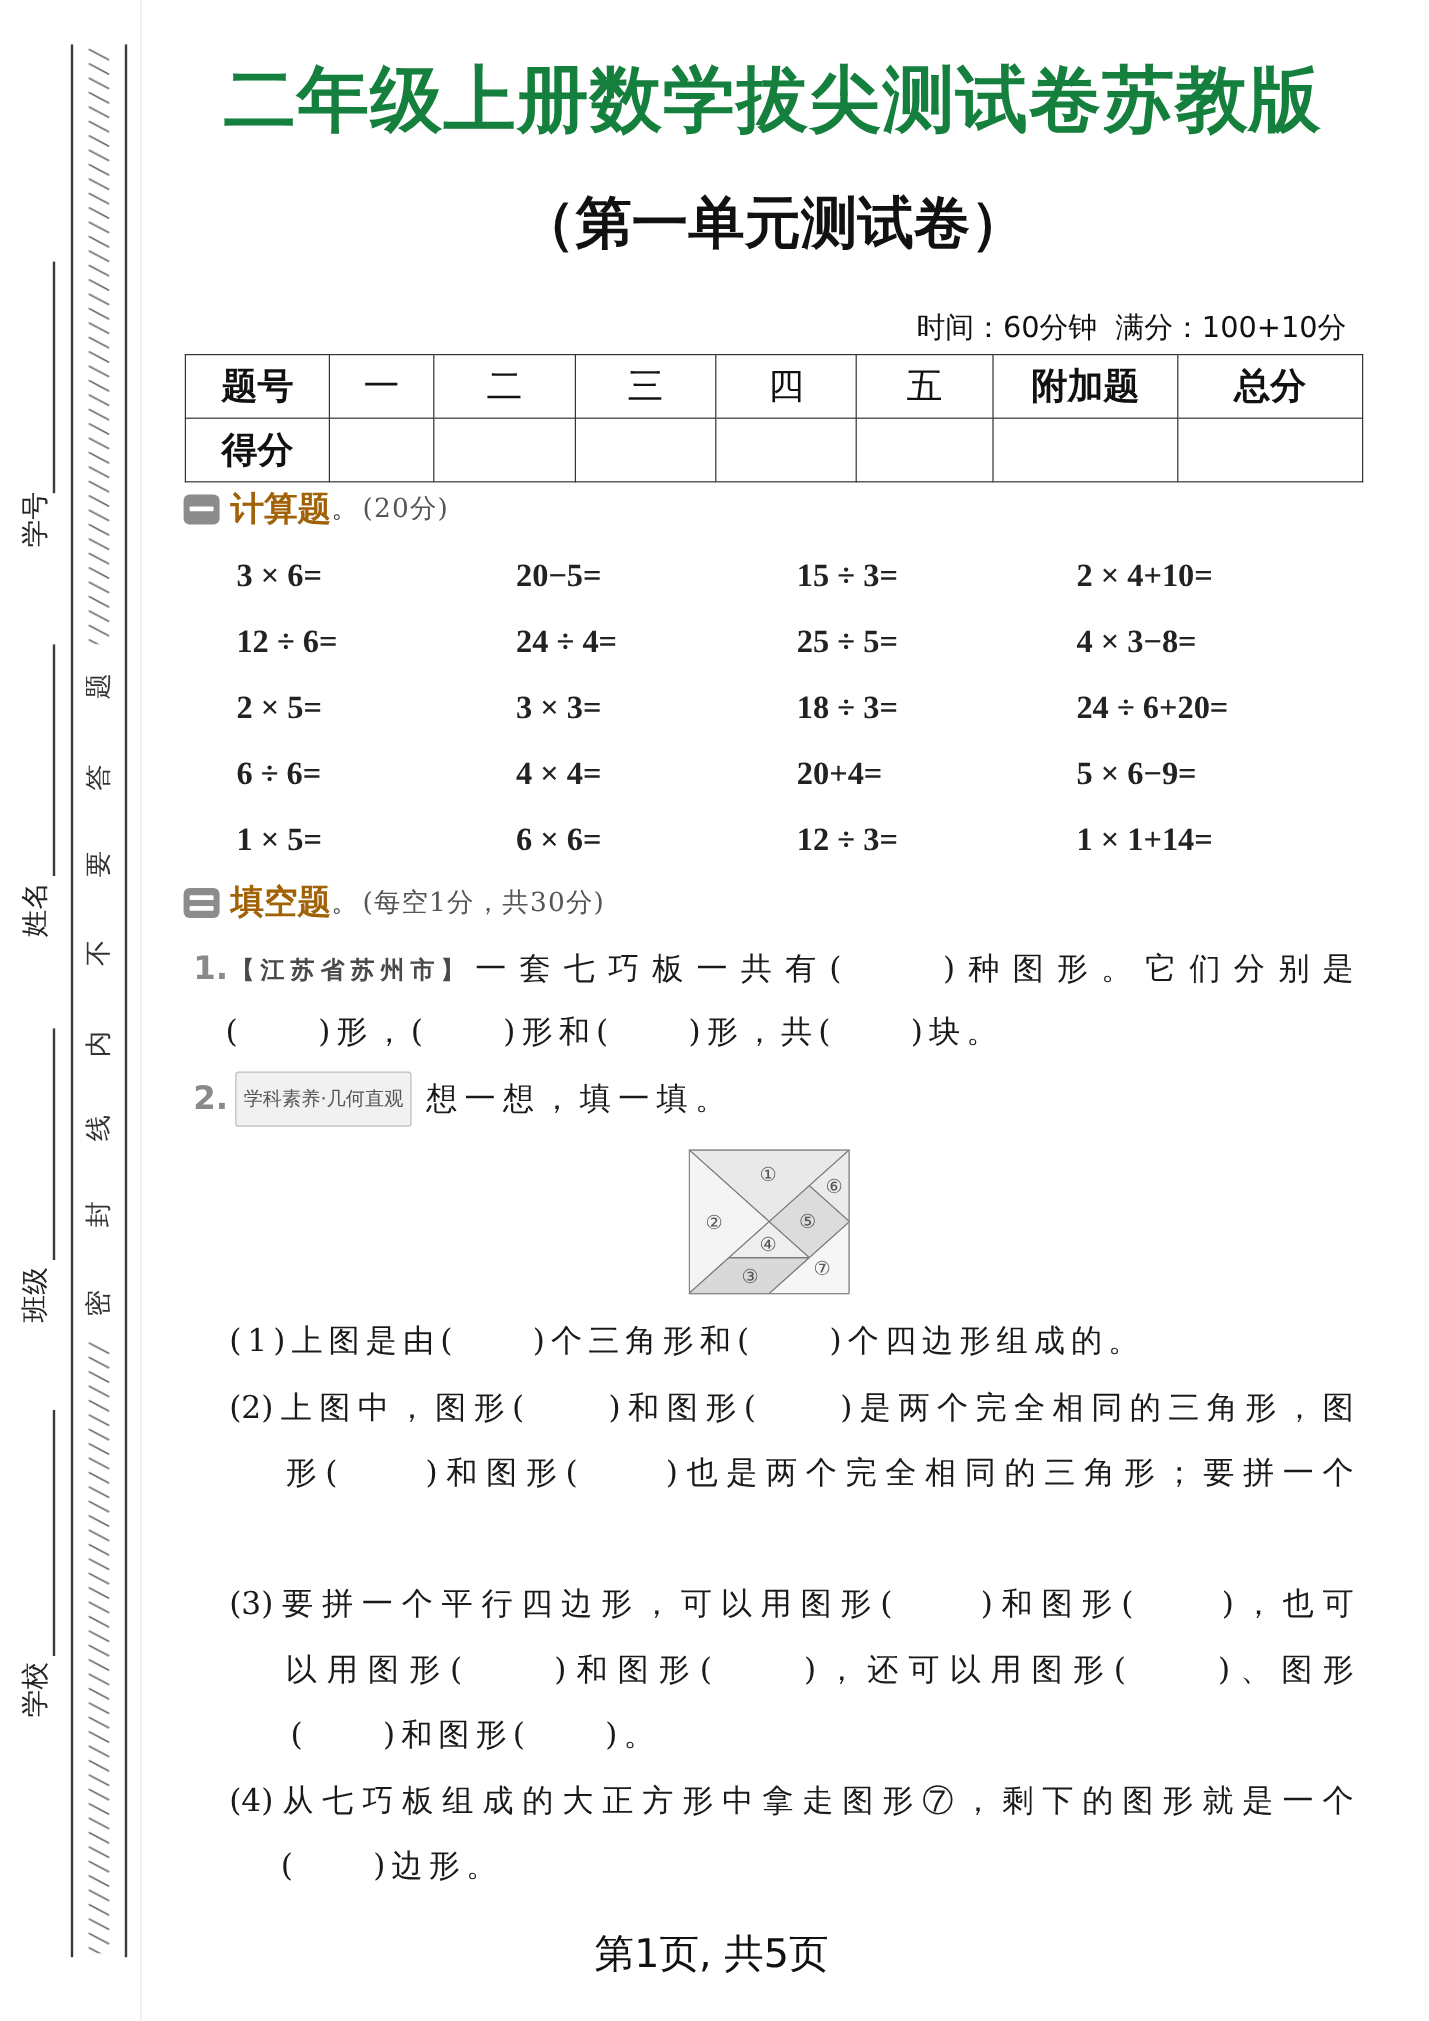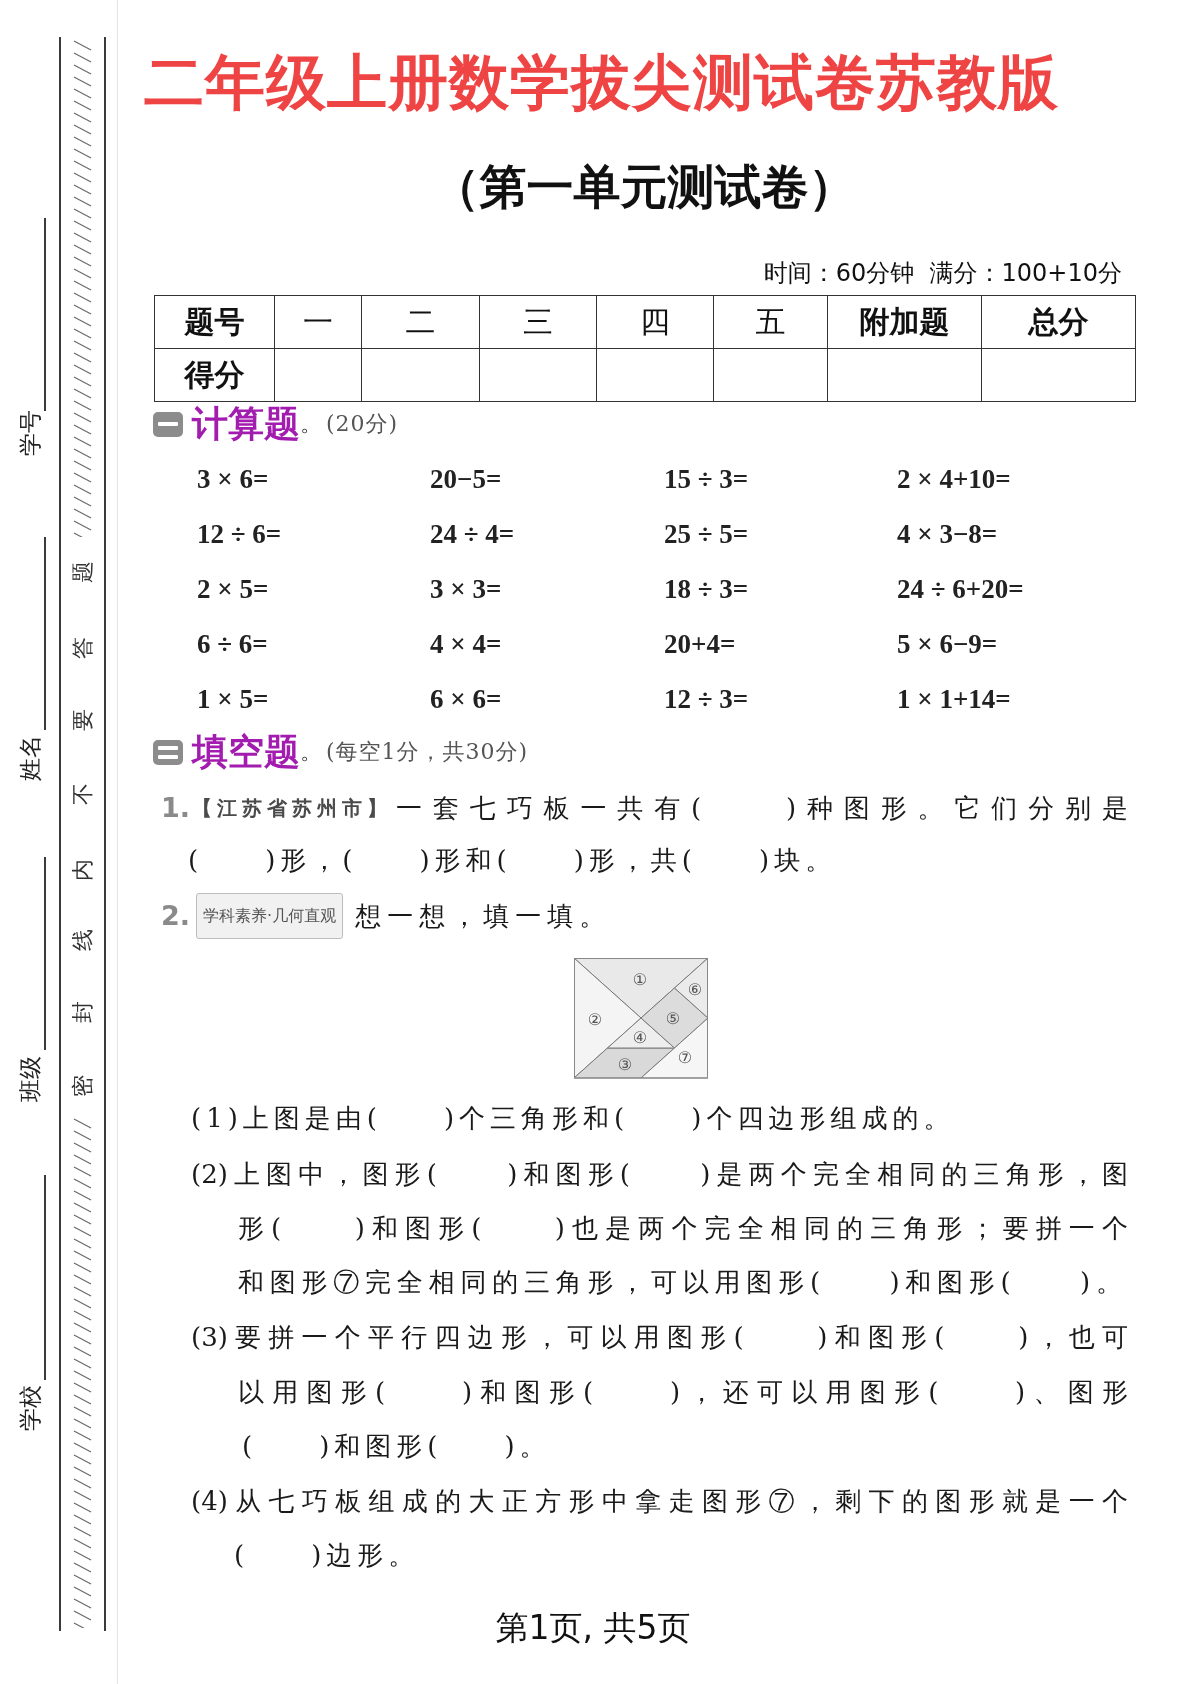--- a/index.html
+++ b/index.html
@@ -18,23 +18,23 @@
     position: absolute; white-space: nowrap;
     transform: translate(-50%, -50%) rotate(-90deg);
     line-height: 1;
   }
   .seal-char { font-size: 22px; color: #333; font-family: "DejaVu Sans", sans-serif; }
   .field-label { font-size: 23px; color: #222; font-family: "DejaVu Serif", serif; }
   .field-line { position: absolute; left: 44px; width: 2px; background: #3a3a3a; }
 
   
   .title {
-    position: absolute; left: 144px; width: 1000px; top: 46px; 
+    position: absolute; left: 144px; width: 1000px; top: 46px; text-align: center;
     font-family: Liberation Serif, serif; font-weight: bold; font-size: 60px;
-    line-height: 74px; letter-spacing: 1px; color: #ef4444;
+    line-height: 74px; letter-spacing: 1px; color: #15803d;
   }
   .subtitle {
     position: absolute; left: 144px; width: 1000px; top: 156px; text-align: center;
     font-family: "DejaVu Sans", sans-serif; font-weight: bold; font-size: 47px;
     line-height: 62px; color: #111;
   }
   .meta {
     position: absolute; right: 69px; top: 257px; font-size: 24px; line-height: 32px;
     font-family: "DejaVu Sans", sans-serif; color: #111; white-space: pre;
   }
@@ -54,21 +54,21 @@
   
   .sec-head {
     position: absolute; left: 153px; height: 30px; display: flex; align-items: center;
     white-space: nowrap;
   }
   .sec-icon {
     position: relative; width: 30px; height: 25px; border-radius: 5px; background: #8c8c8c;
     margin-right: 9px; flex: none;
   }
   .sec-icon .bar { position: absolute; left: 5px; width: 20px; height: 4px; background: #fff; border-radius: 1px; }
-  .sec-title { font-family: "DejaVu Sans", sans-serif; font-weight: bold; font-size: 36px; color: #a21caf; }
+  .sec-title { font-family: "DejaVu Sans", sans-serif; font-weight: bold; font-size: 28px; color: #a16207; }
   .sec-period { font-size: 22px; color: #333; margin-right: 4px; }
   .sec-points { font-size: 22px; color: #555; letter-spacing: 1px; }
 
   
   .eq-grid {
     position: absolute; left: 197px; top: 452px;
     display: grid; grid-template-columns: 233px 234px 233px 240px; grid-auto-rows: 55px;
     align-items: center;
     font-weight: bold;
   }
@@ -265,21 +265,20 @@
       <text x="99" y="60">⑤</text>
       <text x="121" y="31">⑥</text>
       <text x="111" y="99">⑦</text>
     </g>
   </svg>
 
   <div class="qline nat" style="left:191px; top:1102px">(1)上图是由(　　)个三角形和(　　)个四边形组成的。</div>
 
   <div class="qline just" style="left:191px; top:1158px; width:937px">(2)上图中，图形(　　)和图形(　　)是两个完全相同的三角形，图</div>
   <div class="qline just" style="left:238px; top:1212px; width:890px">形(　　)和图形(　　)也是两个完全相同的三角形；要拼一个</div>
-  <div class="qline just" style="left:238px; top:1266px; width:884px">和图形⑦完全相同的三角形，可以用图形(　　)和图形(　　)。</div>
 
   <div class="qline just" style="left:191px; top:1321px; width:937px">(3)要拼一个平行四边形，可以用图形(　　)和图形(　　)，也可</div>
   <div class="qline just" style="left:238px; top:1376px; width:890px">以用图形(　　)和图形(　　)，还可以用图形(　　)、图形</div>
   <div class="qline nat" style="left:242px; top:1430px">(　　)和图形(　　)。</div>
 
   <div class="qline just" style="left:191px; top:1485px; width:937px">(4)从七巧板组成的大正方形中拿走图形⑦，剩下的图形就是一个</div>
   <div class="qline nat" style="left:234px; top:1539px">(　　)边形。</div>
 
   <div class="footer">第1页, 共5页</div>
 </div>

